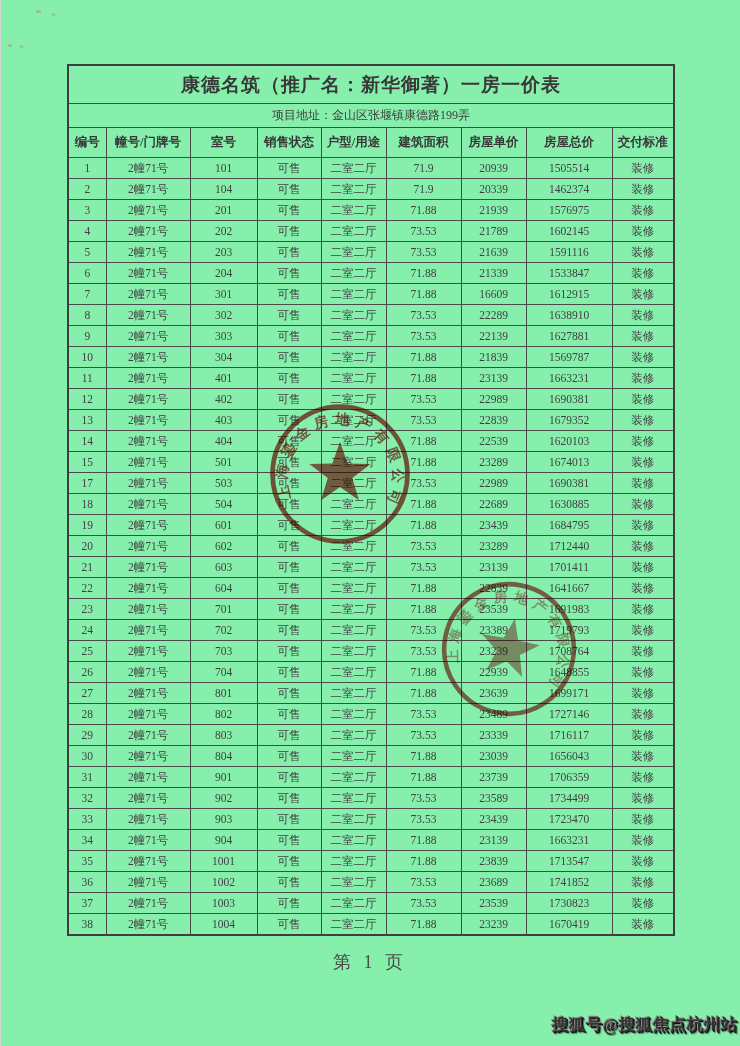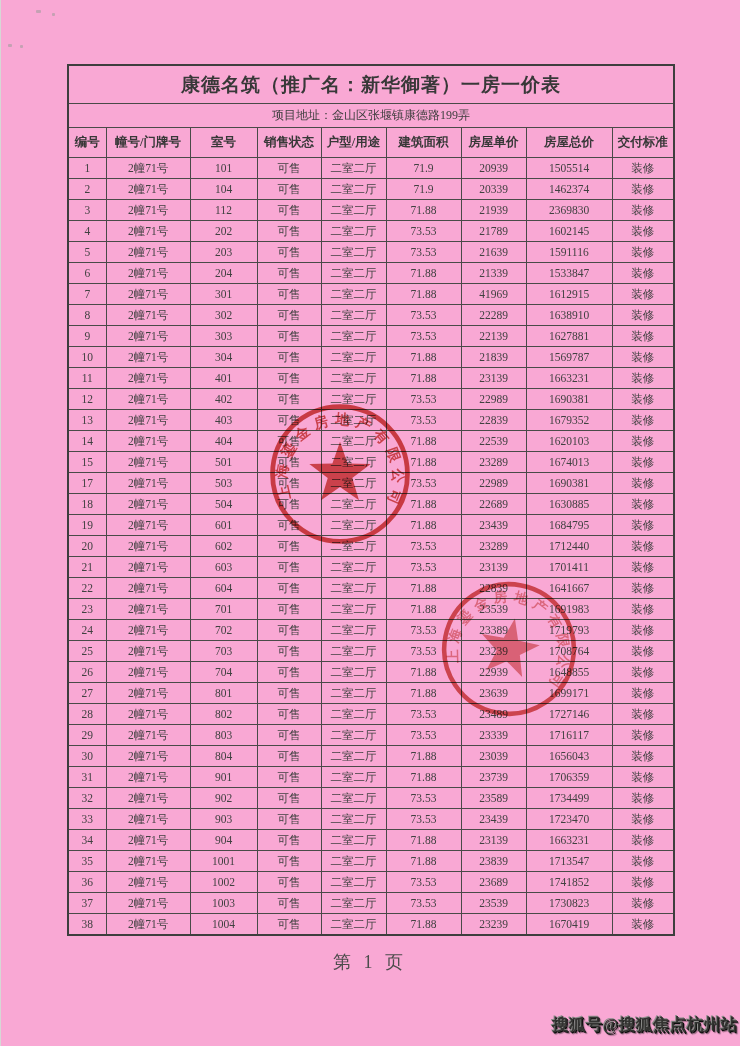--- a/index.html
+++ b/index.html
@@ -1,18 +1,18 @@
 <!DOCTYPE html>
 <html><head>
 <meta charset="utf-8">
 <style>
   html,body { margin:0; padding:0; background:#ffffff; }
   .sheet {
     position:relative; width:740px; height:1046px;
-    background:#f9a8d4; overflow:hidden;
+    background:#86efac; overflow:hidden;
     font-family:"Liberation Serif","DejaVu Serif",serif;
     color:#3b3b3b;
   }
   .scan-edge {
     position:absolute; left:0; top:0; width:1px; height:100%;
     background:#d7d7d5;
   }
   .speck { position:absolute; background:#9a9a98; opacity:.55; border-radius:1px; }
   .speck.s1 { left:36px; top:10px; width:5px; height:3px; }
   .speck.s2 { left:52px; top:13px; width:3px; height:3px; }
@@ -119,26 +119,26 @@
       <td>二室二厅</td>
       <td>71.9</td>
       <td>20339</td>
       <td>1462374</td>
       <td>装修</td>
     </tr>
 
     <tr>
       <td>3</td>
       <td>2幢71号</td>
-      <td>112</td>
+      <td>201</td>
       <td>可售</td>
       <td>二室二厅</td>
       <td>71.88</td>
       <td>21939</td>
-      <td>2369830</td>
+      <td>1576975</td>
       <td>装修</td>
     </tr>
 
     <tr>
       <td>4</td>
       <td>2幢71号</td>
       <td>202</td>
       <td>可售</td>
       <td>二室二厅</td>
       <td>73.53</td>
@@ -171,21 +171,21 @@
       <td>装修</td>
     </tr>
 
     <tr>
       <td>7</td>
       <td>2幢71号</td>
       <td>301</td>
       <td>可售</td>
       <td>二室二厅</td>
       <td>71.88</td>
-      <td>41969</td>
+      <td>16609</td>
       <td>1612915</td>
       <td>装修</td>
     </tr>
 
     <tr>
       <td>8</td>
       <td>2幢71号</td>
       <td>302</td>
       <td>可售</td>
       <td>二室二厅</td>

